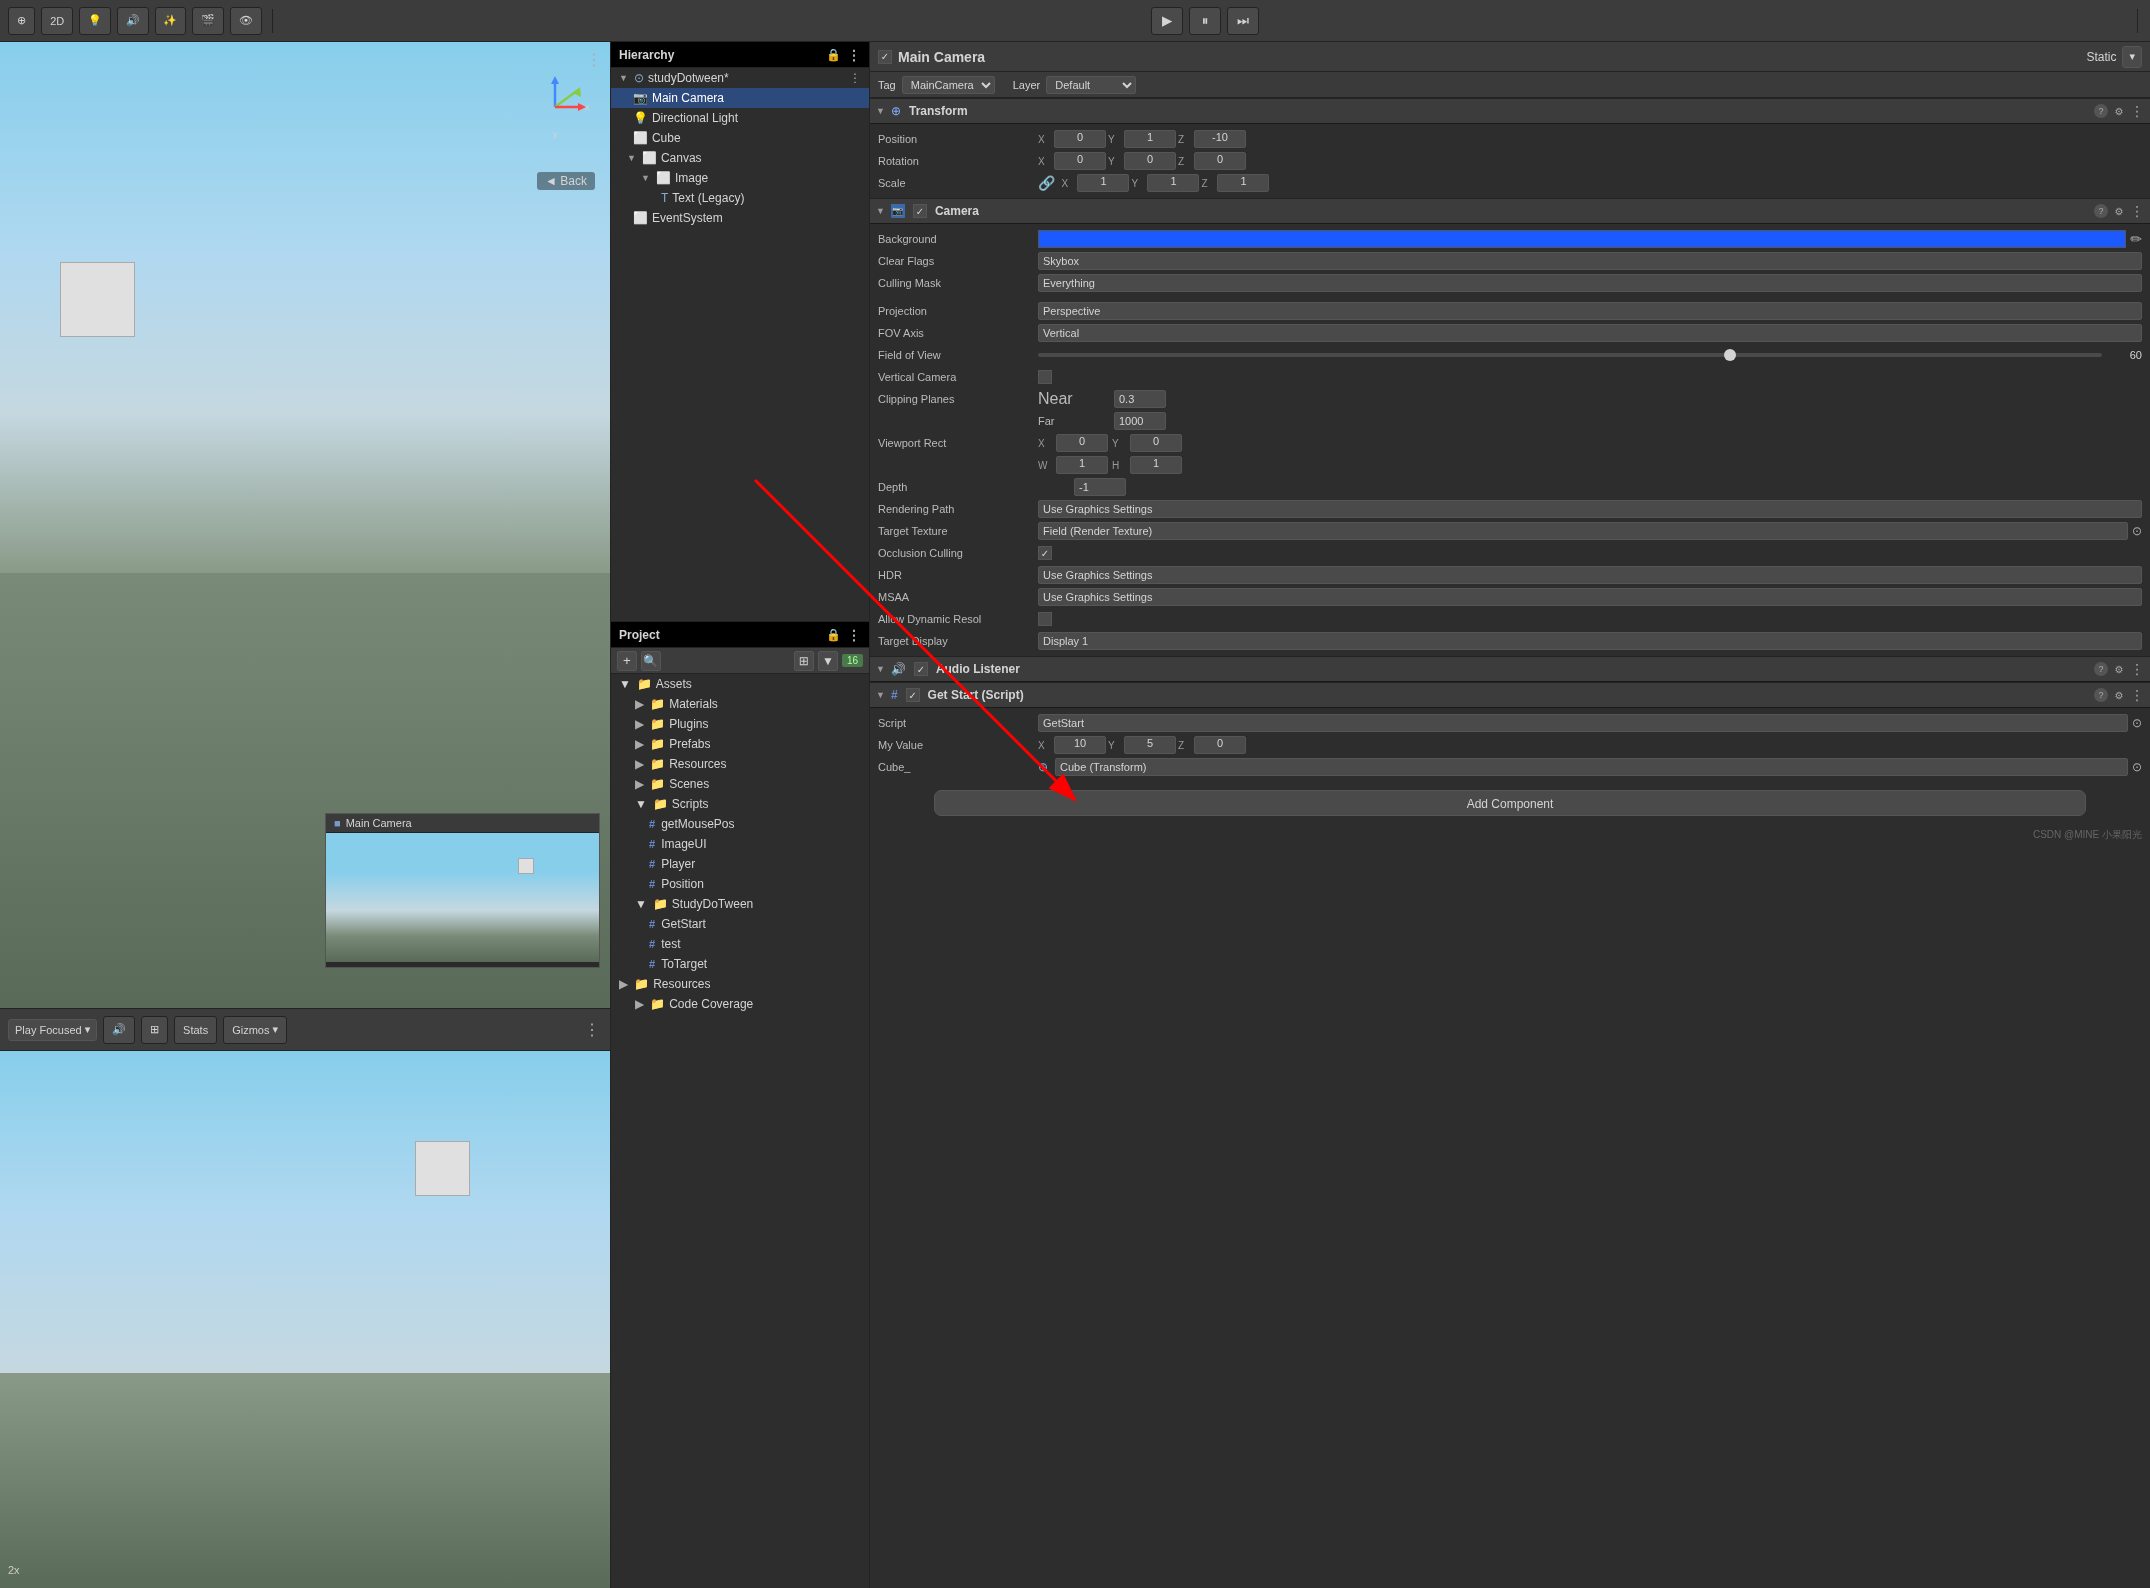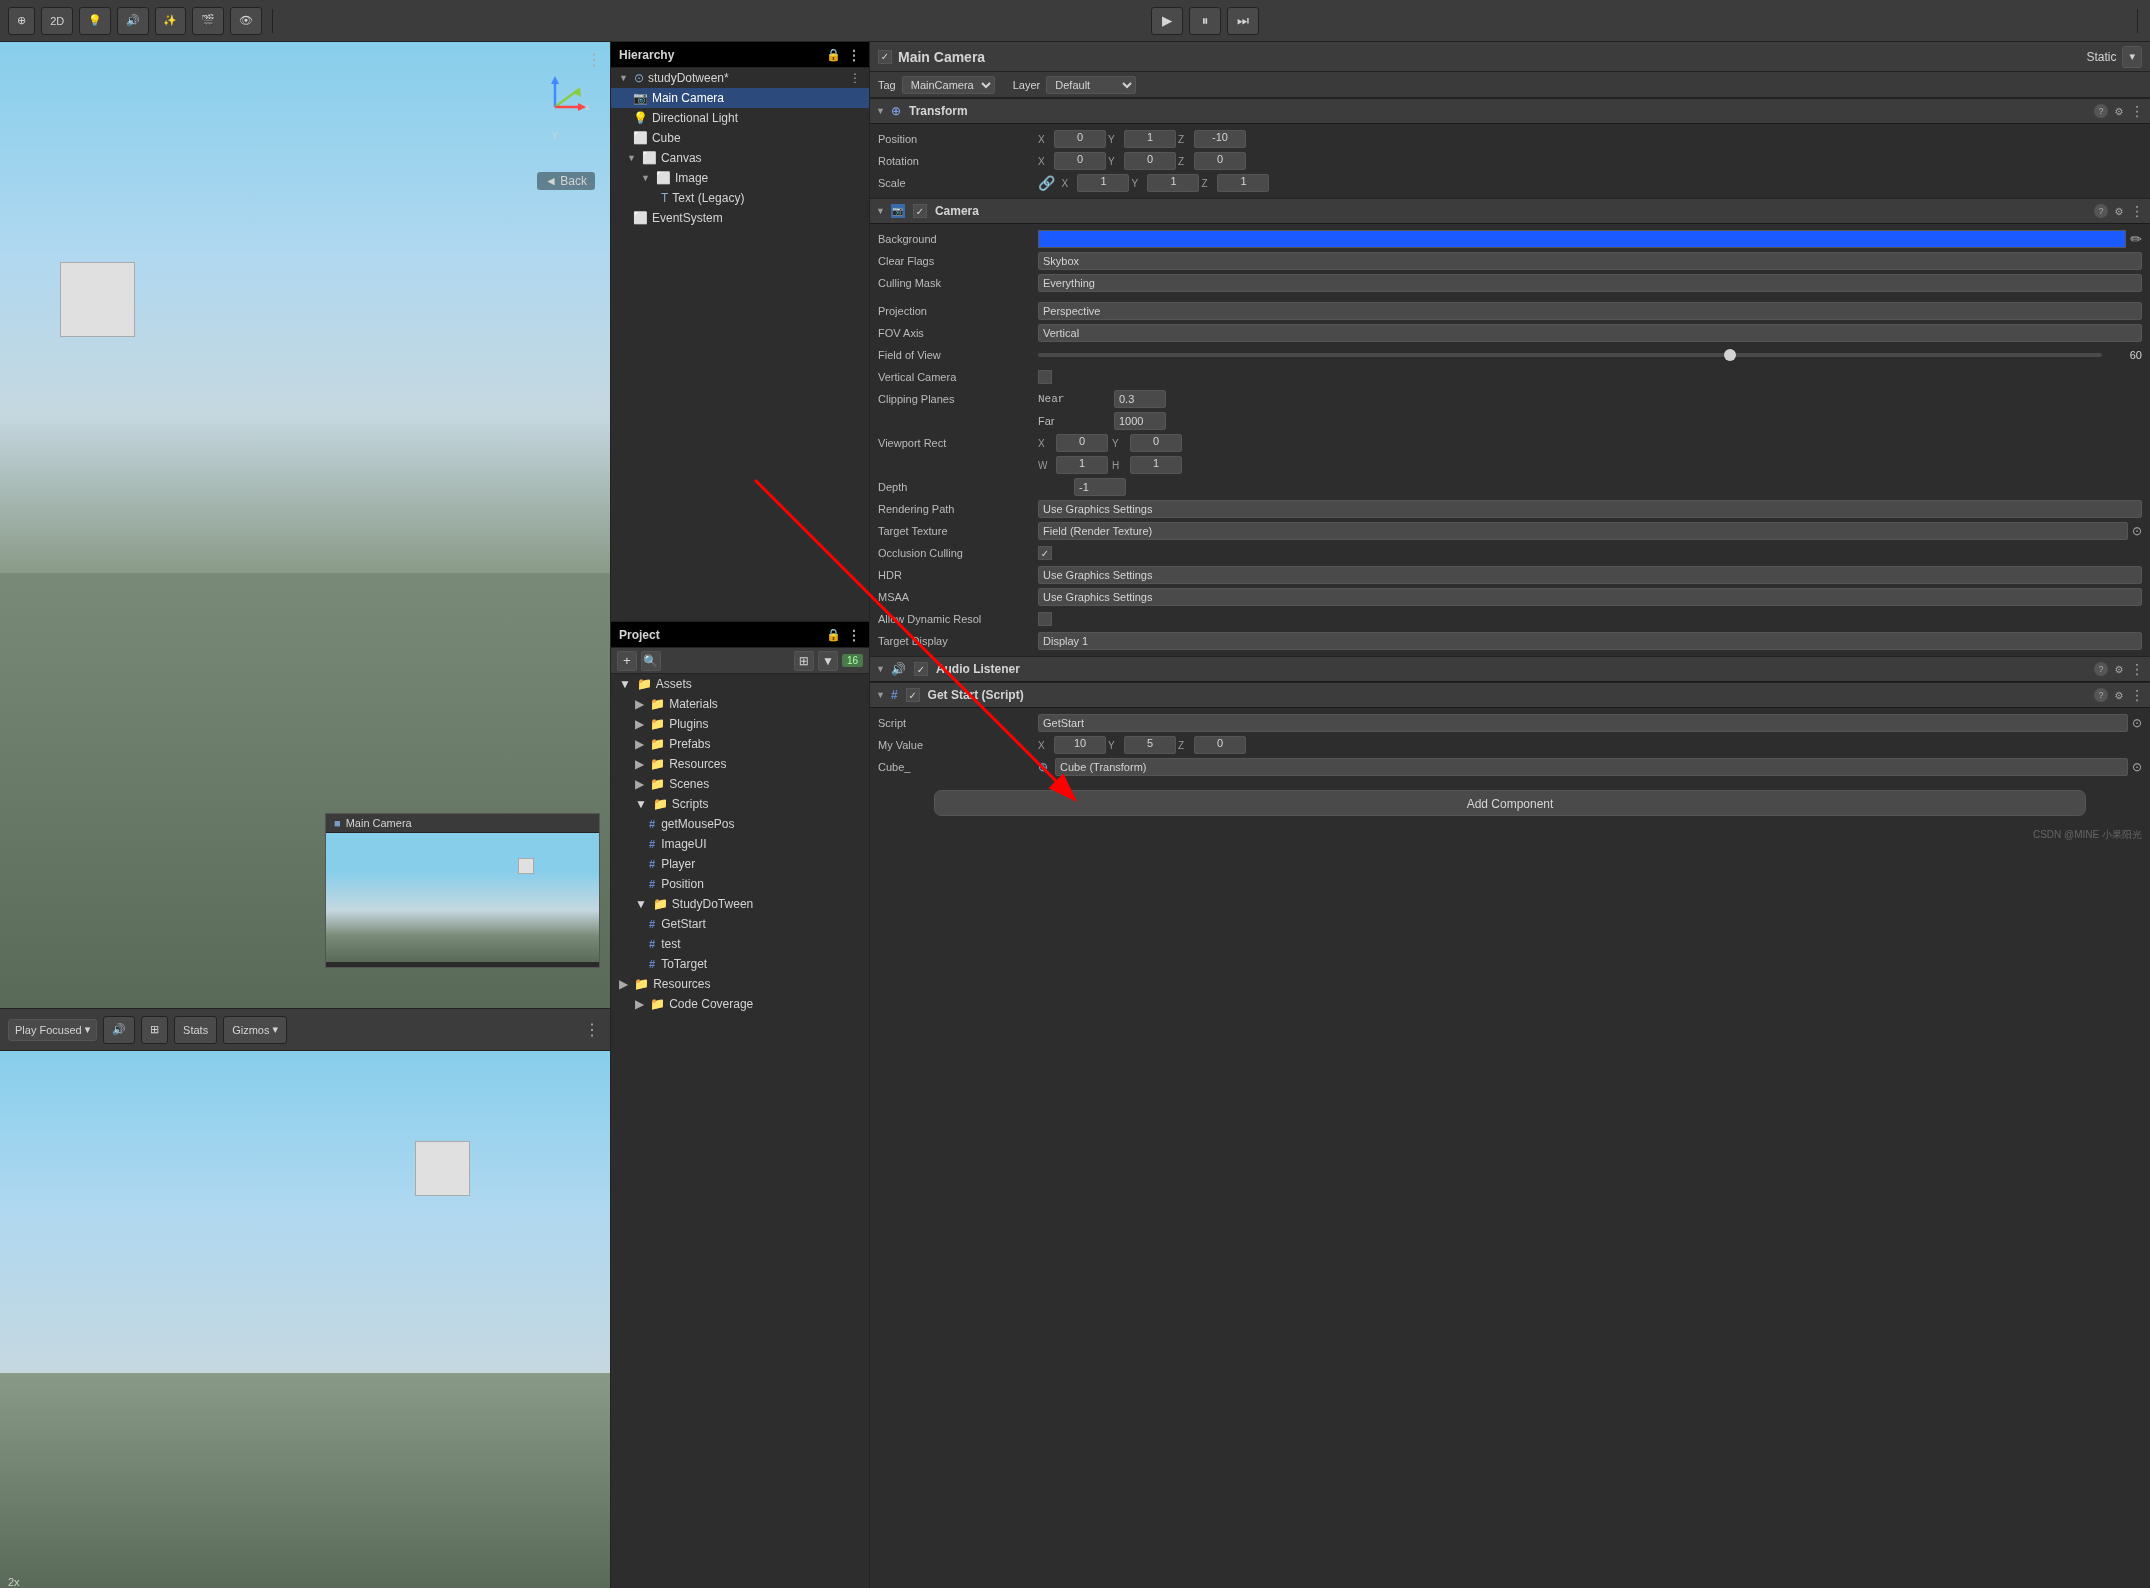--- a/index.html
+++ b/index.html
@@ -183,21 +183,21 @@
             <span>Gizmos</span>
             <span>▾</span>
           </div>
           <div style="position:absolute;right:10px;cursor:pointer;color:#aaa;font-size:16px;">⋮</div>
         </div>
         <div class="game-scene-area" style="position:relative;flex:1;">
           <div class="game-sky"></div>
           <div class="game-ground"></div>
           <div class="game-cube"></div>
 
-          <div style="position:absolute;bottom:0;left:8px;color:#ccc;font-size:11px;">2x</div>
+          <div style="position:absolute;bottom:12px;left:8px;color:#ccc;font-size:11px;">2x</div>
         </div>
       </div>
     </div>
 
     <div class="middle-panel">
 
       <div class="hierarchy-panel">
         <div class="panel-header">
           <span>Hierarchy</span>
           <div style="margin-left:auto;cursor:pointer;">🔒</div>
@@ -489,21 +489,21 @@
           <div class="prop-row">
             <span class="prop-label">Vertical Camera</span>
             <div class="prop-value">
               <div class="checkbox"></div>
             </div>
           </div>
 
           <div class="prop-row">
             <span class="prop-label">Clipping Planes</span>
             <div class="prop-value">
-              <span style="font-size:11px;color:#bbb;width:36px;font-family:Liberation Mono, monospace;">Near</span>
+              <span style="font-size:16px;color:#bbb;width:36px;">Near</span>
               <div class="prop-num">0.3</div>
             </div>
           </div>
 
           <div class="prop-row">
             <span class="prop-label"></span>
             <div class="prop-value">
               <span style="font-size:11px;color:#bbb;width:36px;">Far</span>
               <div class="prop-num">1000</div>
             </div>

